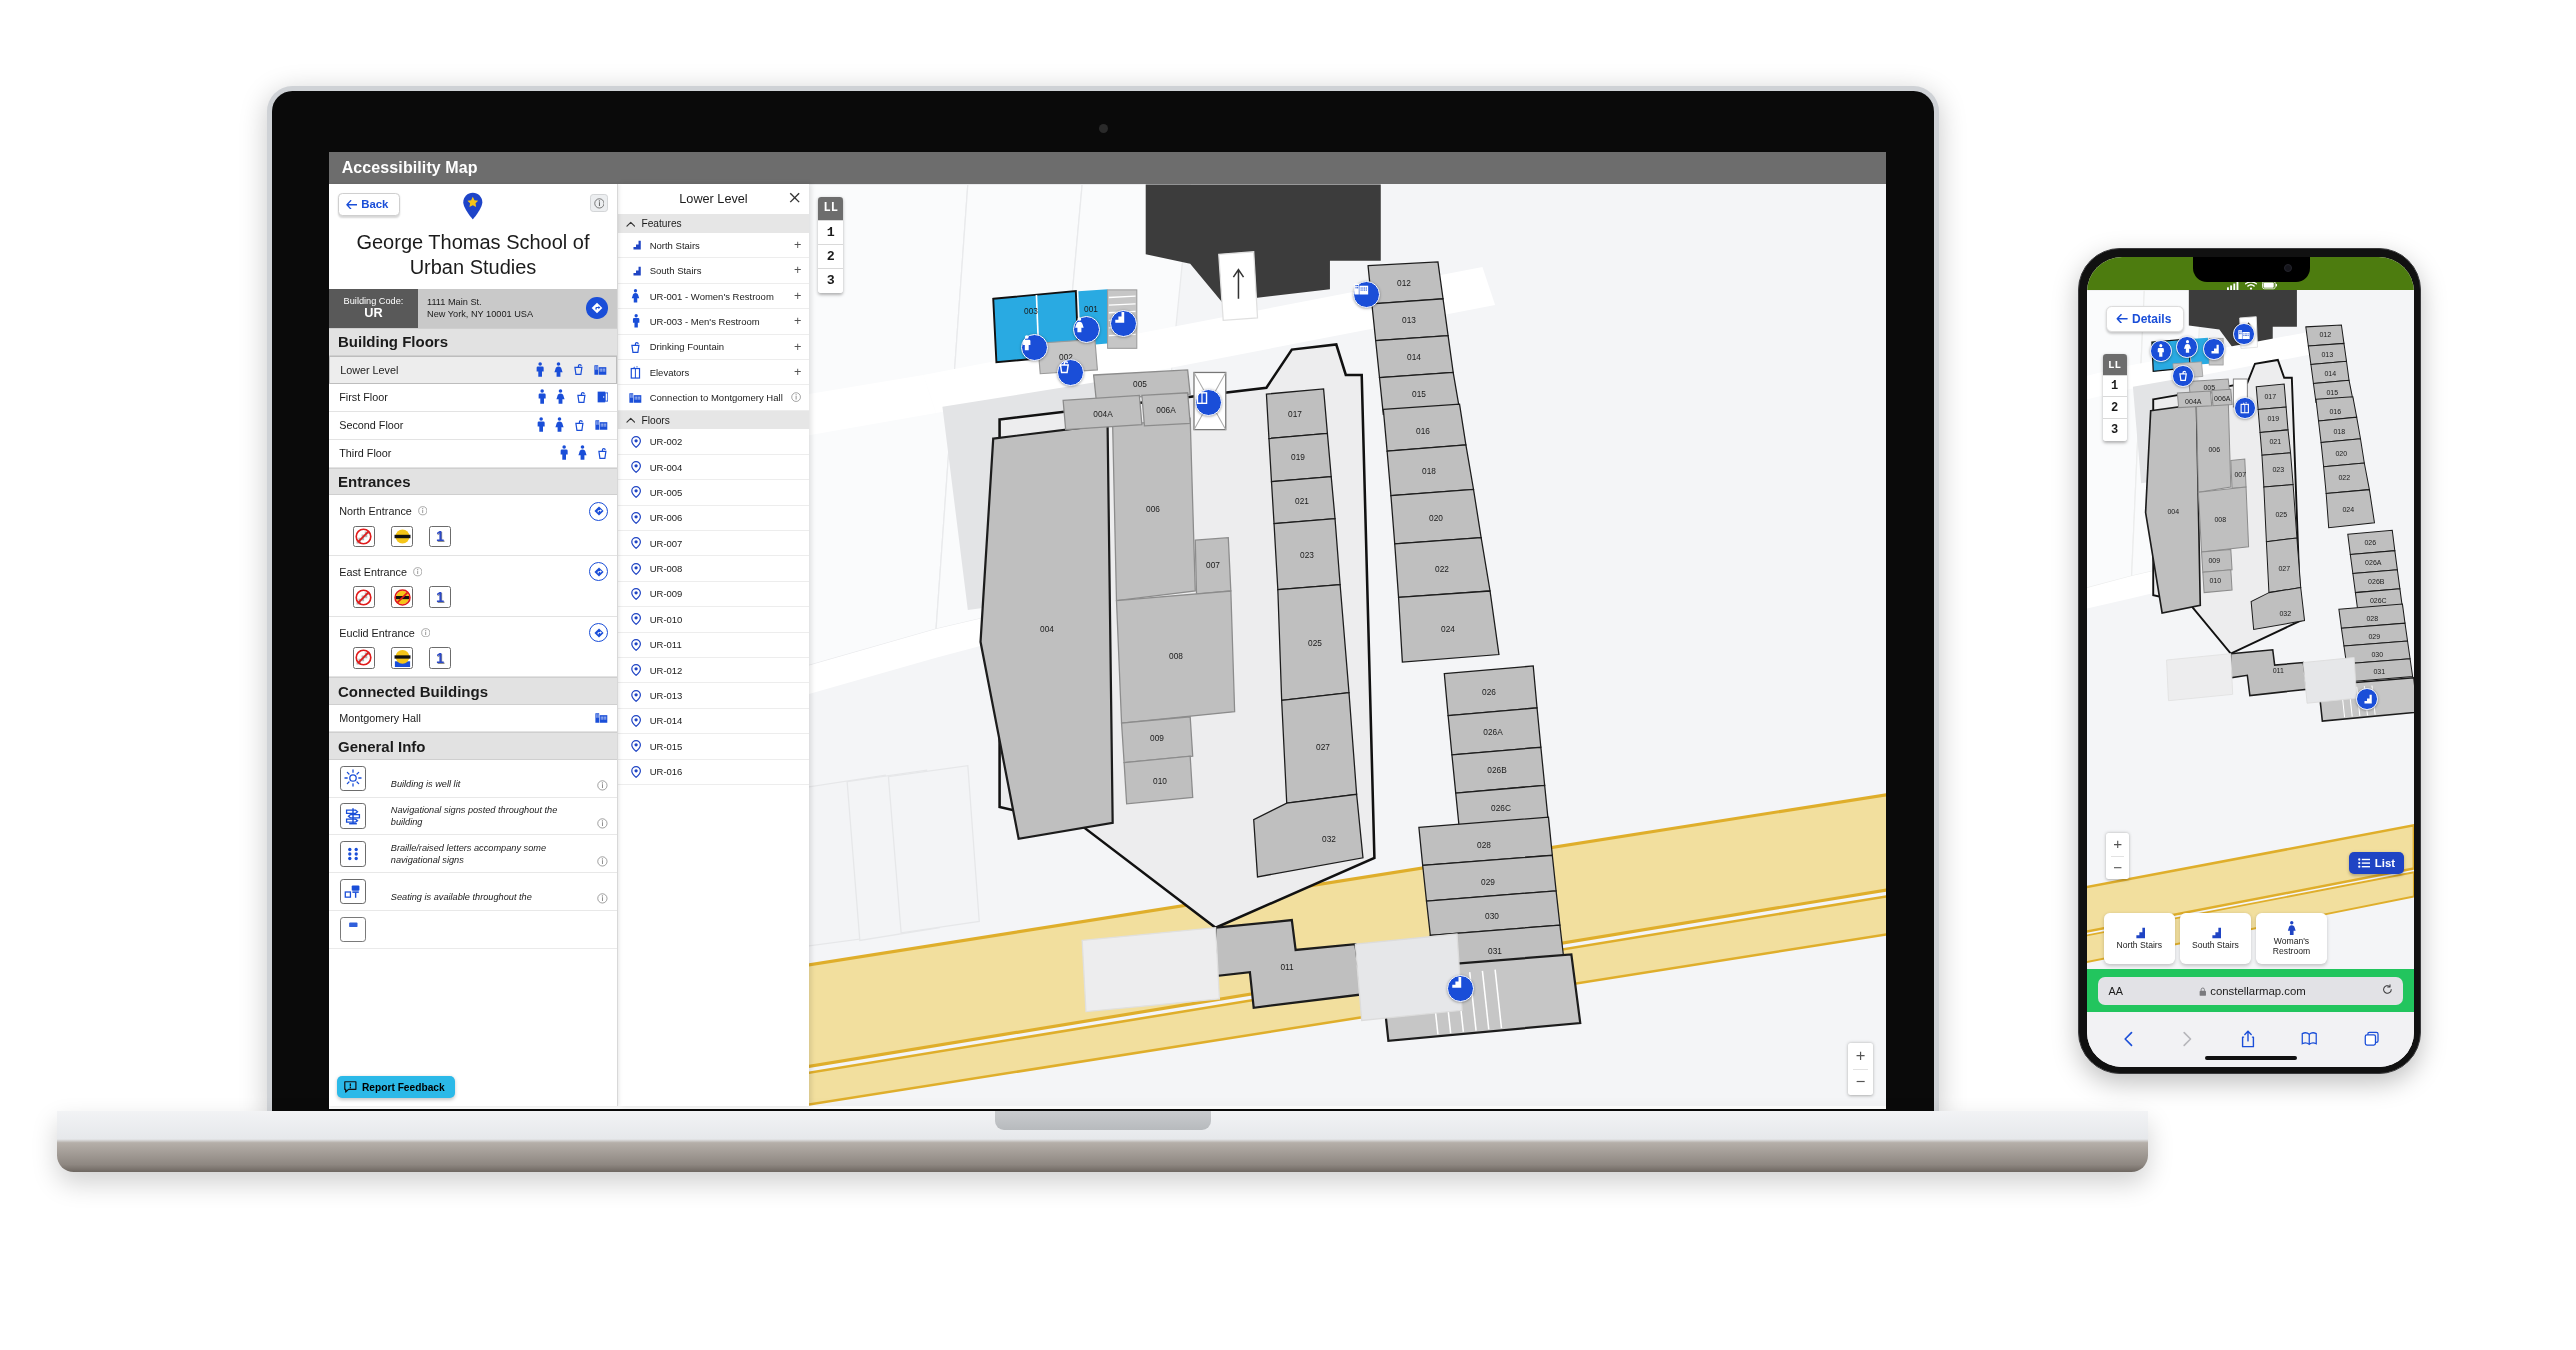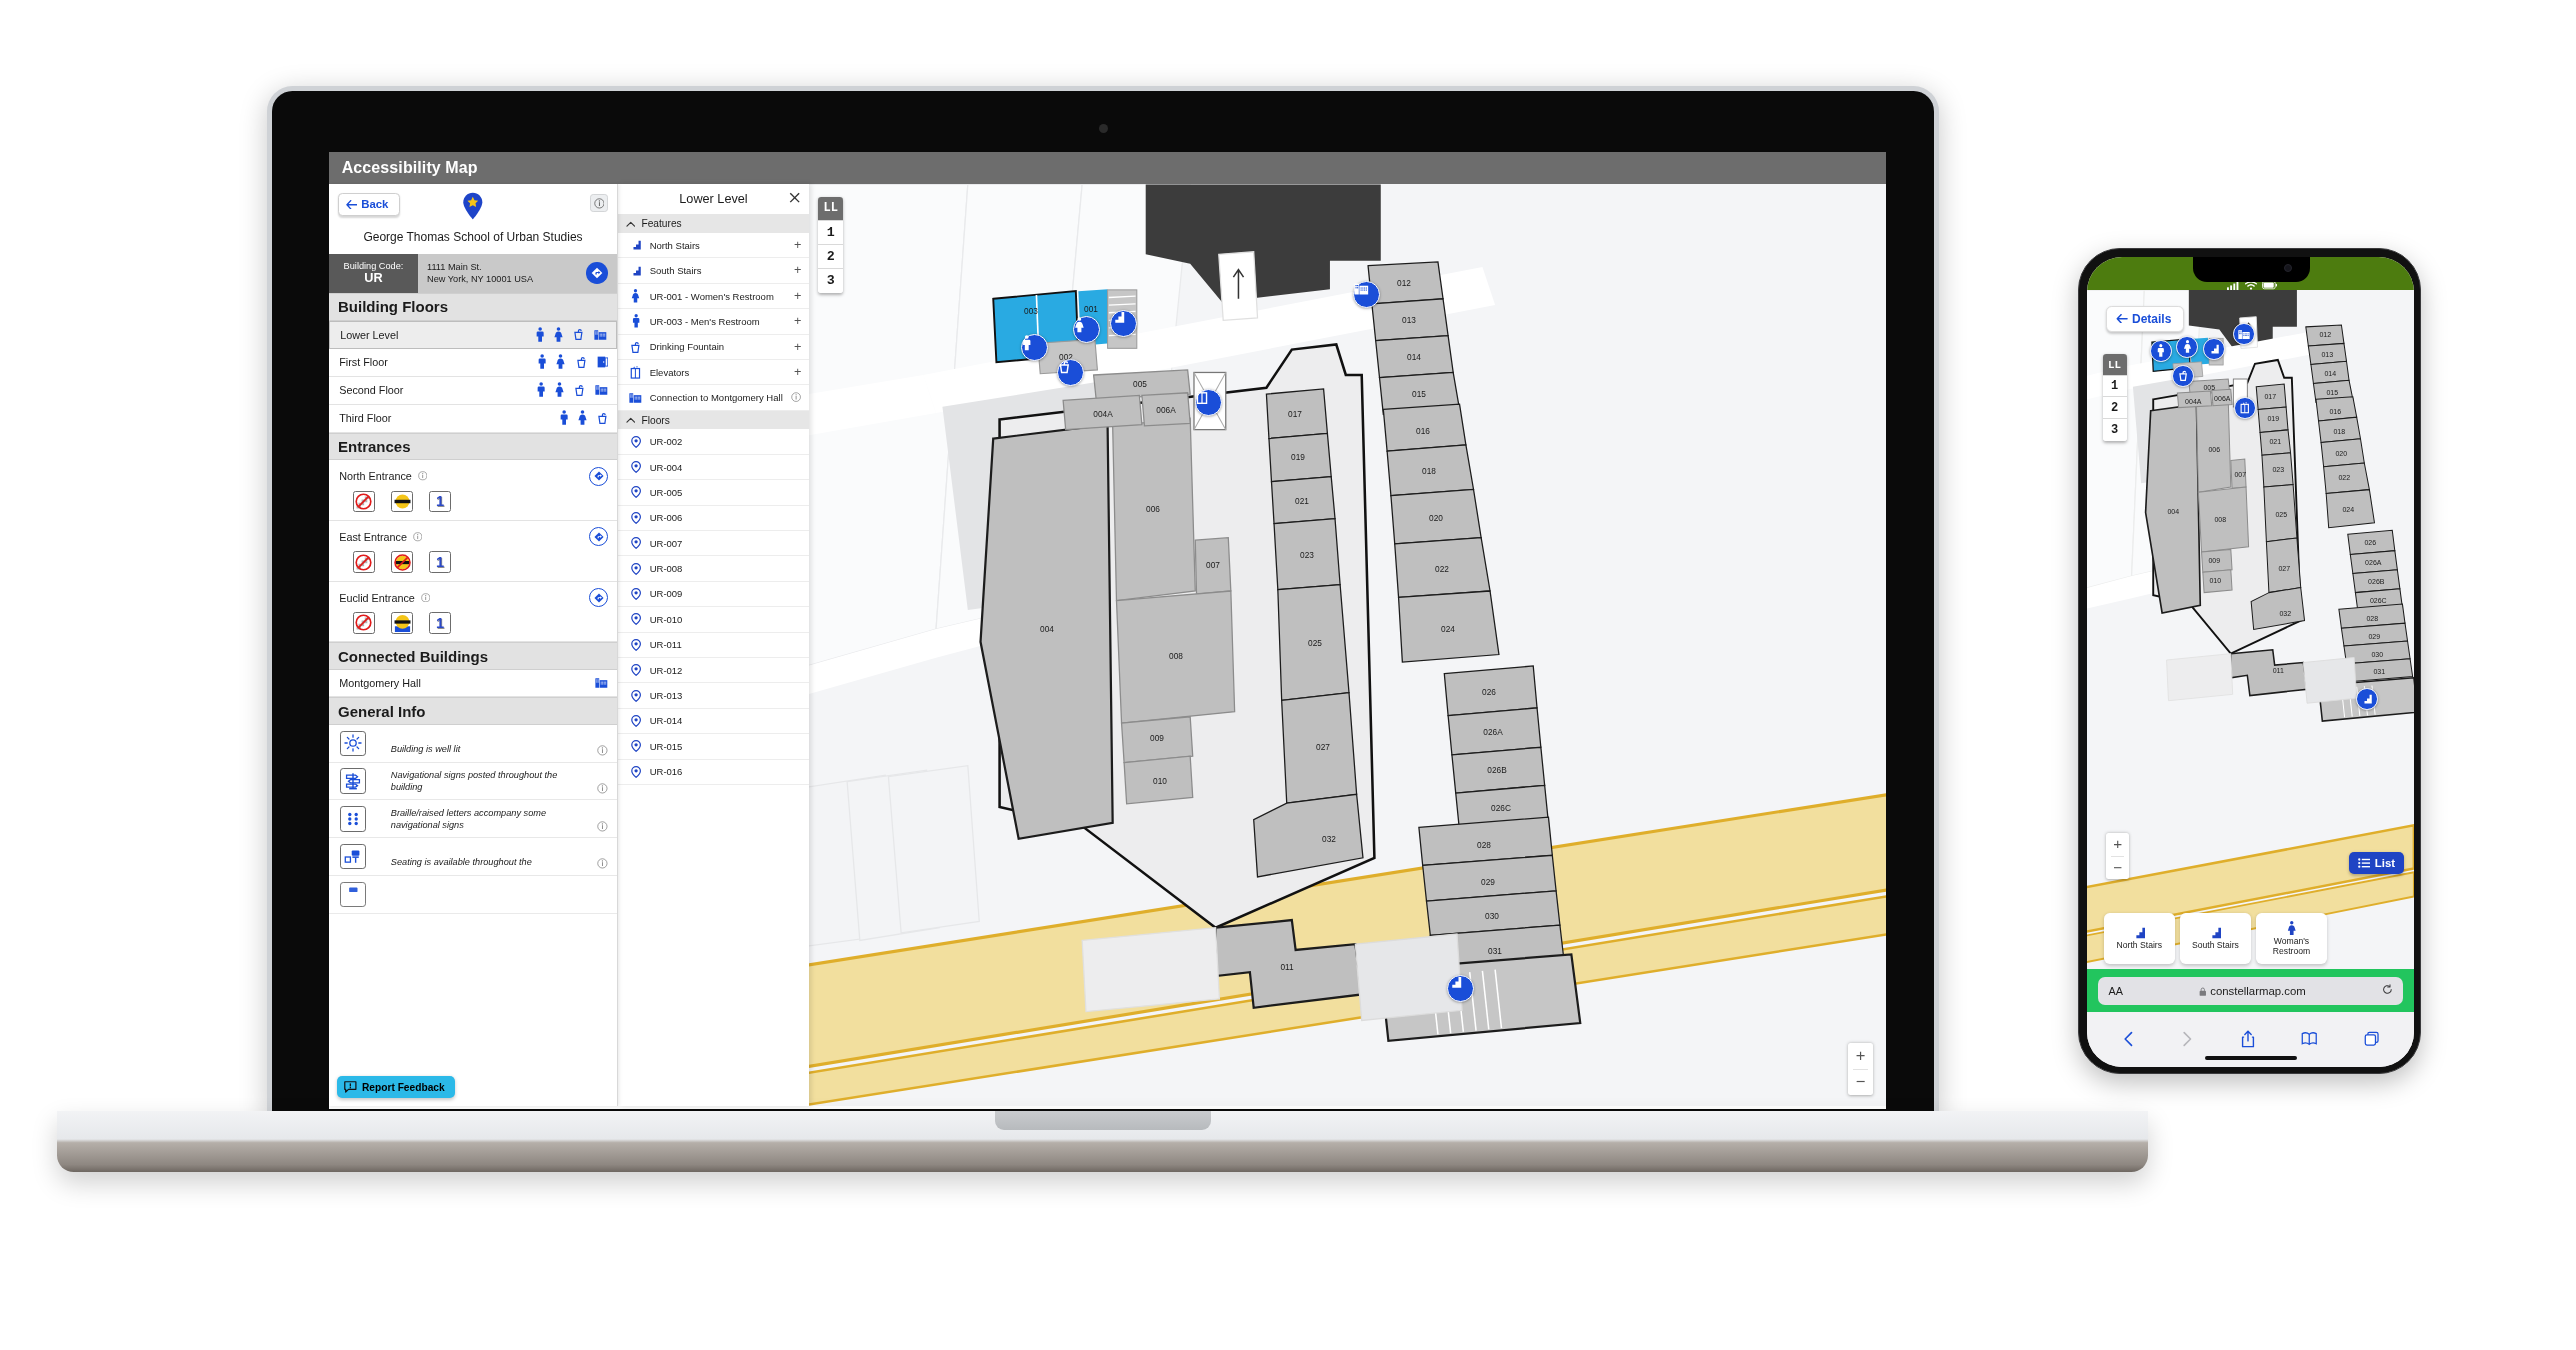--- a/index.html
+++ b/index.html
@@ -97,21 +97,21 @@
   }
   .btn-info-sq {
     position: absolute; right: 9px; top: 10.2px;
     width: 18px; height: 18px; border-radius: 3.2px;
     background: #eceef0; border: 0.6px solid #d3d5d7;
     display: flex; align-items: center; justify-content: center;
     cursor: pointer;
   }
   .bldg-name {
     text-align: center;
-    font-size: 12px; color: #1b1b1b;
+    font-size: 20px; color: #1b1b1b;
     line-height: 1.25;
     padding: 7.6px 18px 9px;
   }
   .addr-row { display: flex; align-items: stretch; height: 39px; }
   .addr-code {
     width: 89px; background: #595959; color: #fff;
     display: flex; flex-direction: column; align-items: center; justify-content: center;
     line-height: 1.15;
   }
   .addr-code .lbl { font-size: 9.2px; }

